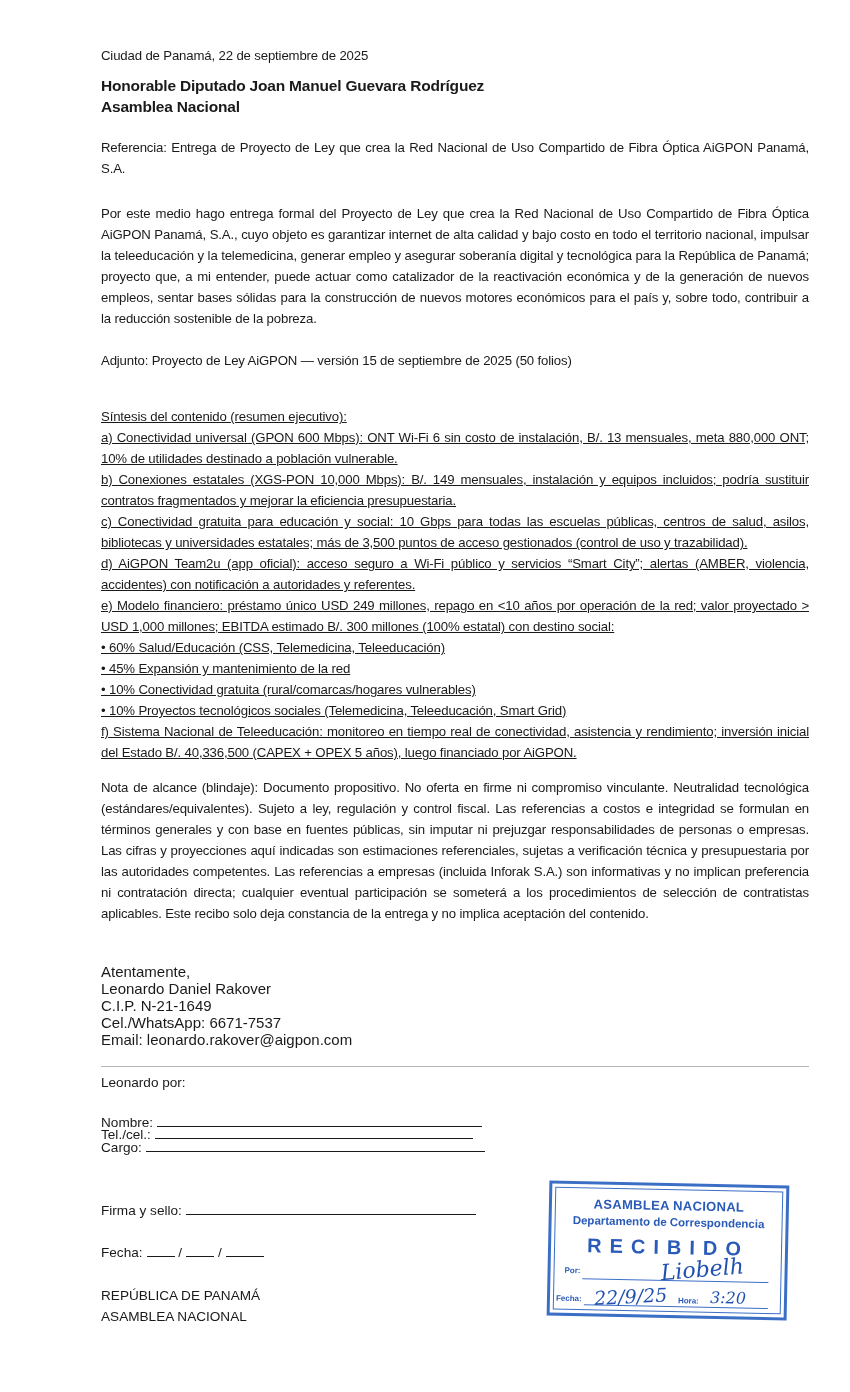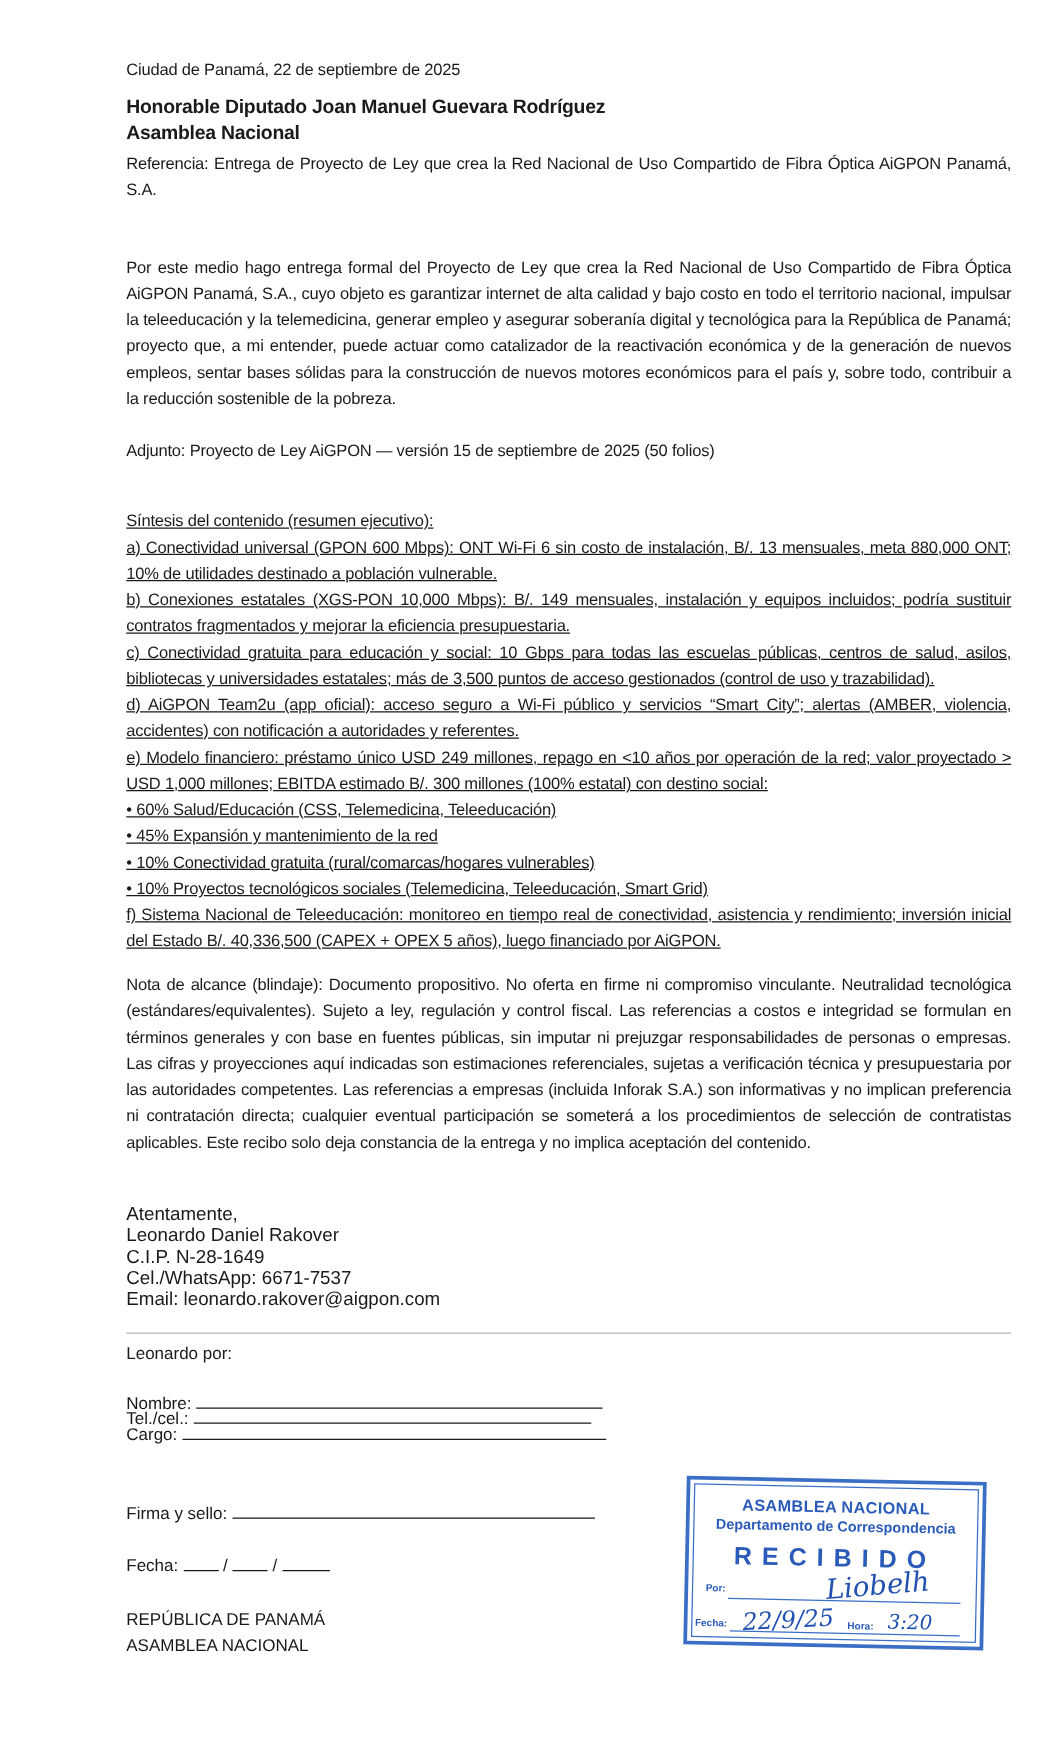--- a/index.html
+++ b/index.html
@@ -38,21 +38,21 @@
 </head>
 <body>
 
 <div class="page">
 
   <div class="abs t13" style="top:30px;margin-top:15px;">Ciudad de Panamá, 22 de septiembre de 2025</div>
 
   <div class="abs bold16" style="top:75px;">Honorable Diputado Joan Manuel Guevara Rodríguez</div>
   <div class="abs bold16" style="top:96px;">Asamblea Nacional</div>
 
-  <div class="abs t13 just" style="top:120px; width:708px;">Referencia: Entrega de Proyecto de Ley que crea la Red Nacional de Uso Compartido de Fibra Óptica AiGPON Panamá, S.A.</div>
+  <div class="abs t13 just" style="top:137px; width:708px;">Referencia: Entrega de Proyecto de Ley que crea la Red Nacional de Uso Compartido de Fibra Óptica AiGPON Panamá, S.A.</div>
 
   <div class="abs t13 just" style="top:203px; width:708px;">Por este medio hago entrega formal del Proyecto de Ley que crea la Red Nacional de Uso Compartido de Fibra Óptica AiGPON Panamá, S.A., cuyo objeto es garantizar internet de alta calidad y bajo costo en todo el territorio nacional, impulsar la teleeducación y la telemedicina, generar empleo y asegurar soberanía digital y tecnológica para la República de Panamá; proyecto que, a mi entender, puede actuar como catalizador de la reactivación económica y de la generación de nuevos empleos, sentar bases sólidas para la construcción de nuevos motores económicos para el país y, sobre todo, contribuir a la reducción sostenible de la pobreza.</div>
 
   <div class="abs t13" style="top:350px;">Adjunto: Proyecto de Ley AiGPON — versión 15 de septiembre de 2025 (50 folios)</div>
 
   <div class="abs t13 just" style="top:406px; width:708px;text-decoration:underline;">
     <div>Síntesis del contenido (resumen ejecutivo):</div>
     <div>a) Conectividad universal (GPON 600 Mbps): ONT Wi-Fi 6 sin costo de instalación, B/. 13 mensuales, meta 880,000 ONT; 10% de utilidades destinado a población vulnerable.</div>
     <div>b) Conexiones estatales (XGS-PON 10,000 Mbps): B/. 149 mensuales, instalación y equipos incluidos; podría sustituir contratos fragmentados y mejorar la eficiencia presupuestaria.</div>
     <div>c) Conectividad gratuita para educación y social: 10 Gbps para todas las escuelas públicas, centros de salud, asilos, bibliotecas y universidades estatales; más de 3,500 puntos de acceso gestionados (control de uso y trazabilidad).</div>
@@ -63,21 +63,21 @@
     <div>• 10% Conectividad gratuita (rural/comarcas/hogares vulnerables)</div>
     <div>• 10% Proyectos tecnológicos sociales (Telemedicina, Teleeducación, Smart Grid)</div>
     <div>f) Sistema Nacional de Teleeducación: monitoreo en tiempo real de conectividad, asistencia y rendimiento; inversión inicial del Estado B/. 40,336,500 (CAPEX + OPEX 5 años), luego financiado por AiGPON.</div>
   </div>
 
   <div class="abs t13 just" style="top:777px; width:708px;">Nota de alcance (blindaje): Documento propositivo. No oferta en firme ni compromiso vinculante. Neutralidad tecnológica (estándares/equivalentes). Sujeto a ley, regulación y control fiscal. Las referencias a costos e integridad se formulan en términos generales y con base en fuentes públicas, sin imputar ni prejuzgar responsabilidades de personas o empresas. Las cifras y proyecciones aquí indicadas son estimaciones referenciales, sujetas a verificación técnica y presupuestaria por las autoridades competentes. Las referencias a empresas (incluida Inforak S.A.) son informativas y no implican preferencia ni contratación directa; cualquier eventual participación se someterá a los procedimientos de selección de contratistas aplicables. Este recibo solo deja constancia de la entrega y no implica aceptación del contenido.</div>
 
   <div class="abs small" style="top:963px;">
     <div>Atentamente,</div>
     <div>Leonardo Daniel Rakover</div>
-    <div>C.I.P. N-28-1649</div>
+    <div>C.I.P. N-21-1649</div>
     <div>Cel./WhatsApp: 6671-7537</div>
     <div>Email: leonardo.rakover@aigpon.com</div>
   </div>
 
   <div class="rule" style="top:1066px;"></div>
 
   <div class="abs form-line" style="top:1072px;">Leonardo por:</div>
 
   <div class="abs form-line" style="top:1112px;">
     <span>Nombre:</span><span class="blank" style="width:325px;"></span>

